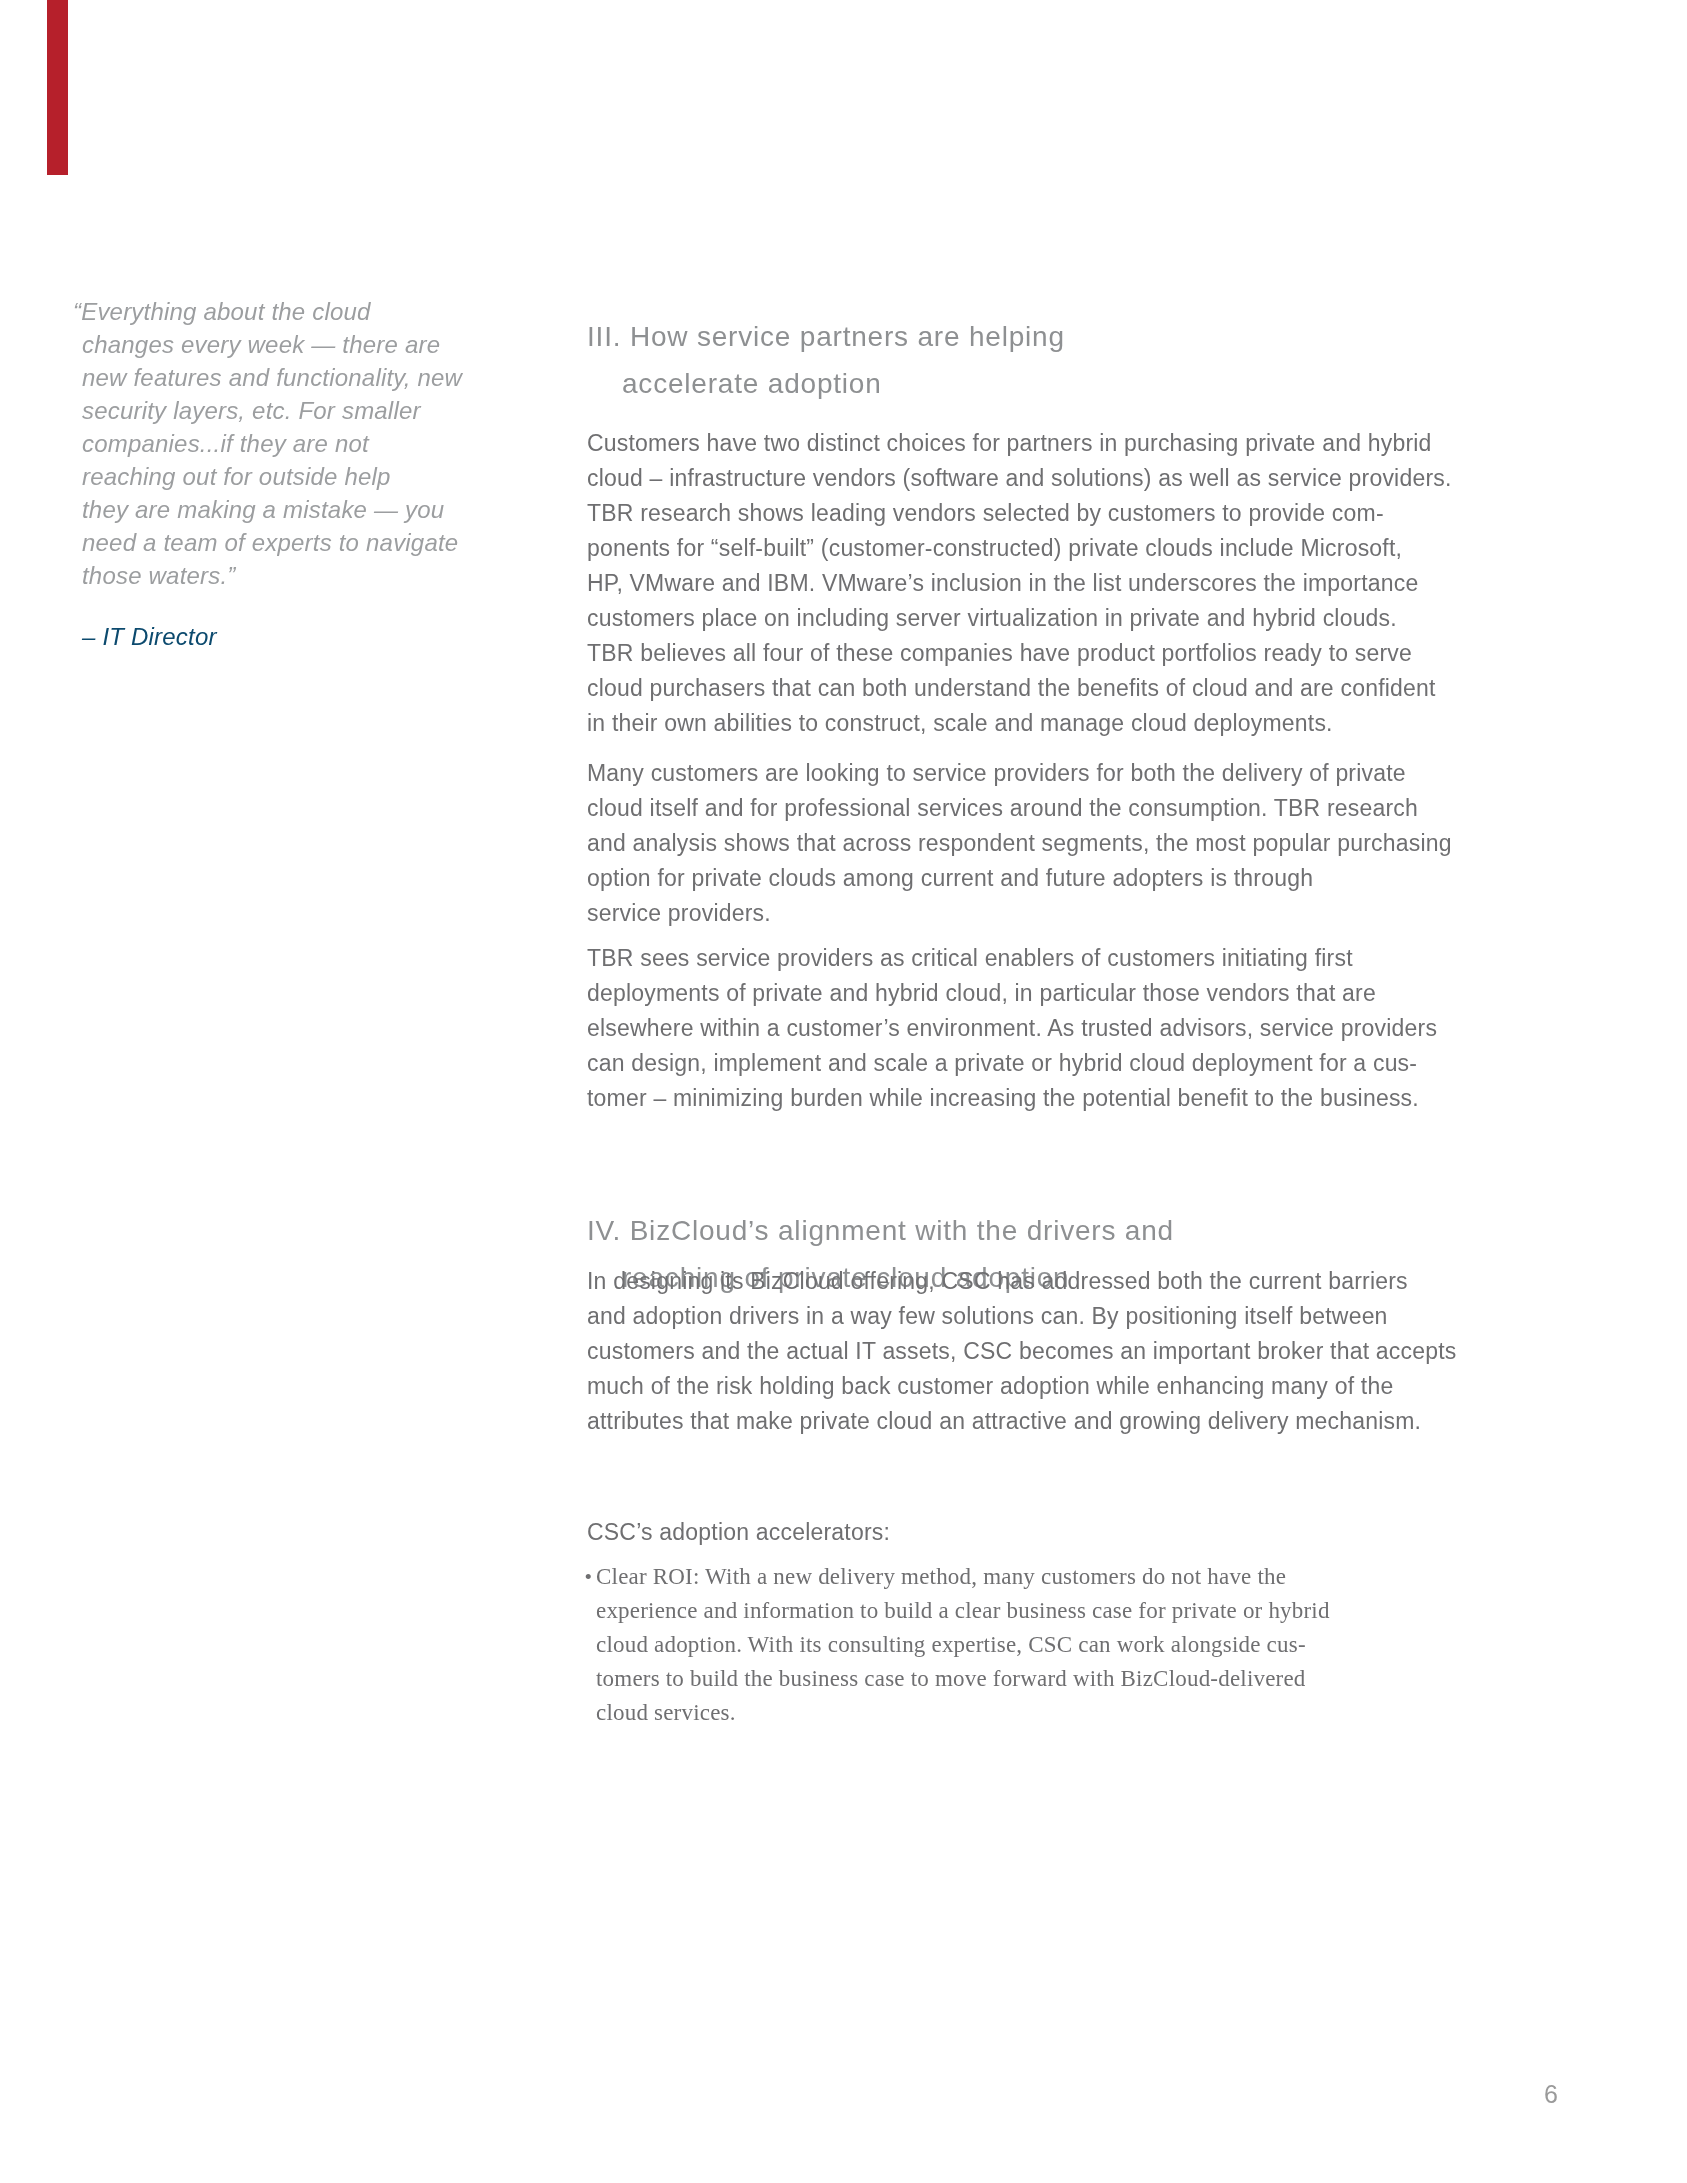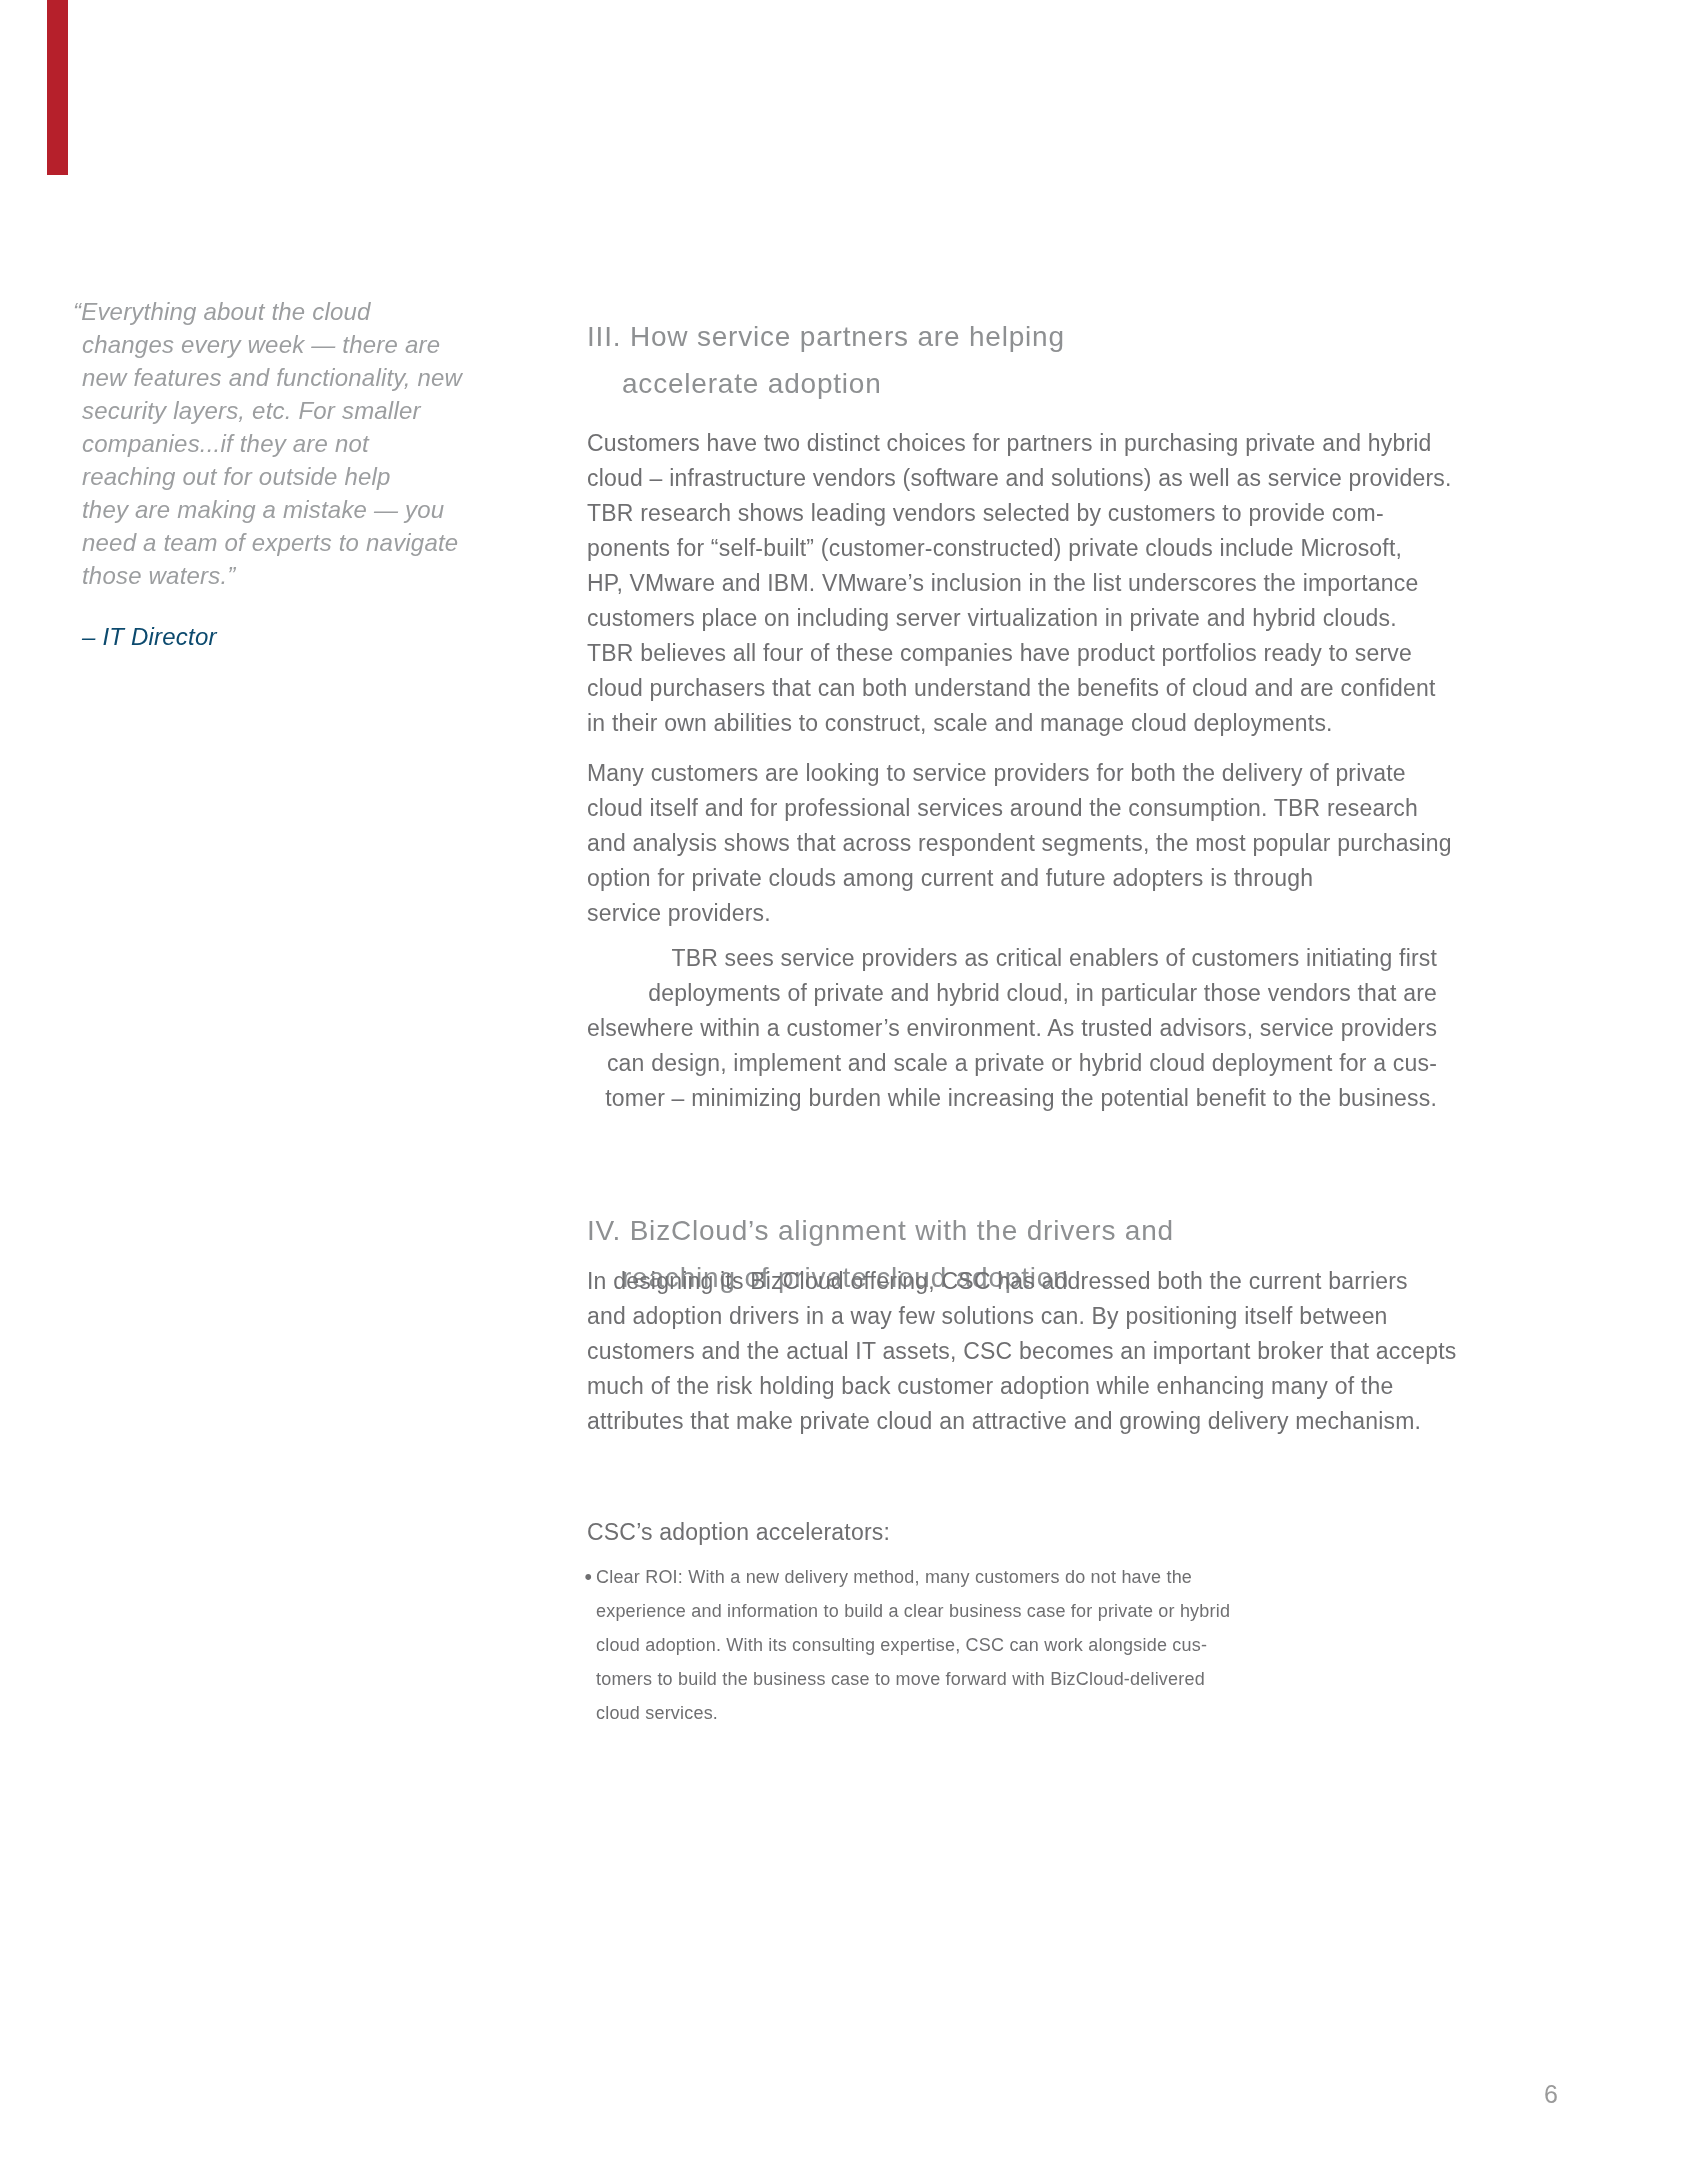--- a/index.html
+++ b/index.html
@@ -61,31 +61,32 @@
   .body-para {
     position: absolute;
     left: 587px;
     font-size: 23px;
     line-height: 35px;
     color: #6f6f71;
     letter-spacing: 0.2px;
   }
   .para-1 { top: 426px; }
   .para-2 { top: 756px; }
-  .para-3 { top: 941px; text-align: right; }
+  .para-3 { top: 941px; }
   .para-4 { top: 1264px; }
   .accel-label { top: 1515px; }
 
   .bullet-item {
     position: absolute;
     left: 596px;
-    font-size: 18px;
+    font-size: 23px;
     line-height: 34px;
     color: #6f6f71;
     letter-spacing: 0.2px;
+    font-family: Liberation Serif, serif;
   }
   .bullet-item::before {
     content: "\2022";
     position: absolute;
     left: -11.5px;
     top: 0;
     font-size: 21.4px;
     color: #6f6f71;
   }
   .bullet-1 { top: 1560px; }

